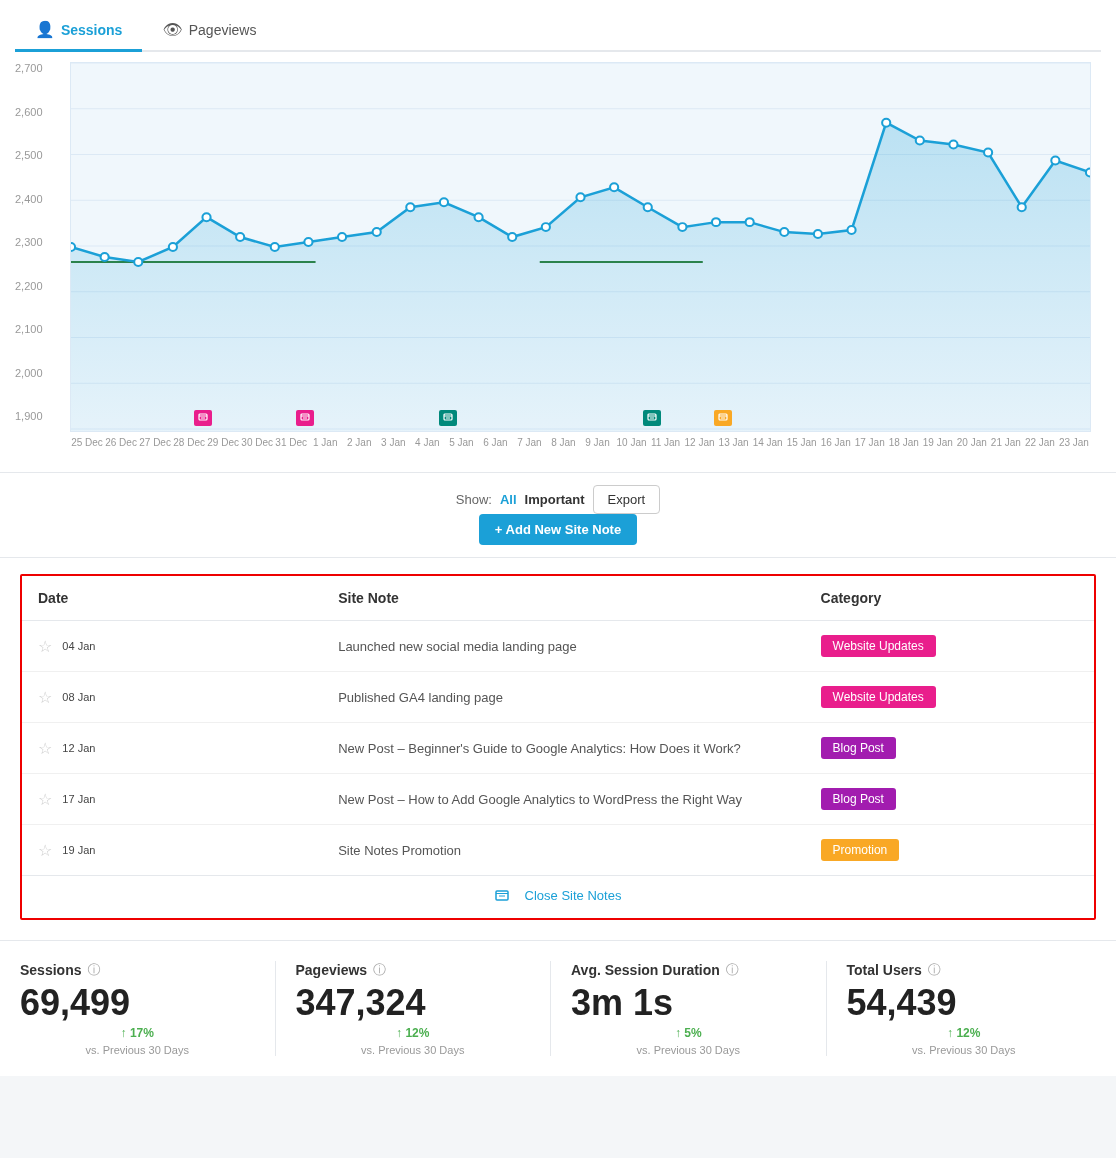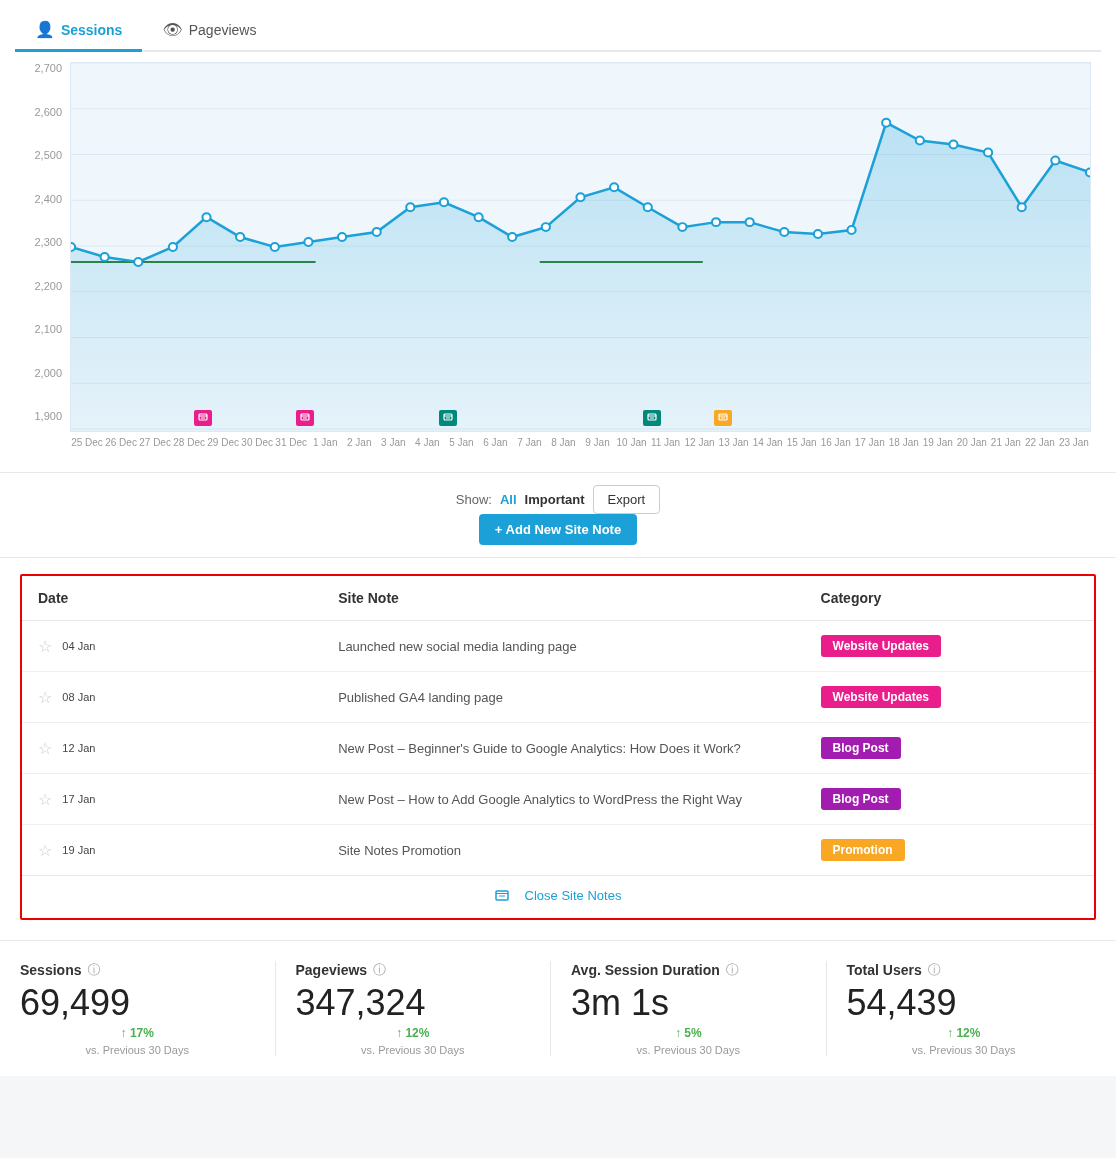--- a/index.html
+++ b/index.html
@@ -8,21 +8,21 @@
     .main-container { width: 1116px; background: #fff; }
 
     
     .chart-section { background: #fff; padding: 10px 15px 0; border-bottom: 1px solid #e5e8ec; }
     .chart-tabs { display: flex; border-bottom: 2px solid #e5e8ec; margin-bottom: 0; }
     .chart-tab { padding: 10px 20px; cursor: pointer; display: flex; align-items: center; gap: 6px; font-size: 14px; color: #555; border-bottom: 3px solid transparent; margin-bottom: -2px; }
     .chart-tab.active { color: #1ba0d7; border-bottom-color: #1ba0d7; font-weight: 600; }
     .chart-tab .tab-icon { font-size: 16px; }
     .chart-area { position: relative; height: 420px; background: #fff; padding: 10px 0; }
     .chart-y-axis { position: absolute; left: 0; top: 0; bottom: 40px; width: 55px; display: flex; flex-direction: column; justify-content: space-between; padding: 10px 0; }
-    .chart-y-label { font-size: 11px; color: #999; text-align: right; padding-right: 8px; }
+    .chart-y-label { font-size: 11px; color: #999; padding-right: 8px; }
     .chart-inner { position: absolute; left: 55px; right: 10px; top: 10px; bottom: 40px; background: #f0f7fc; border: 1px solid #dce9f5; overflow: hidden; }
     .chart-svg { width: 100%; height: 100%; }
     .chart-x-axis { position: absolute; left: 55px; right: 10px; bottom: 0; height: 40px; display: flex; justify-content: space-between; align-items: flex-start; padding-top: 5px; }
     .chart-x-label { font-size: 10px; color: #999; text-align: center; flex: 1; }
 
     
     .controls-row { display: flex; align-items: center; justify-content: space-between; padding: 12px 15px; background: #fff; border-bottom: 1px solid #e5e8ec; flex-direction: column; }
     .show-filter { display: flex; align-items: center; gap: 8px; font-size: 13px; }
     .show-label { color: #666; }
     .filter-link { color: #333; font-weight: 600; cursor: pointer; }
@@ -33,36 +33,36 @@
     
     .notes-section { border: 2px solid #e00; margin: 16px 10px 10px; border-radius: 2px; background: #fff; }
     .notes-table { width: 100%; border-collapse: collapse; }
     .notes-table thead th { padding: 14px 16px; text-align: left; font-weight: 700; font-size: 14px; color: #333; border-bottom: 1px solid #e5e8ec; background: #fff; }
     .notes-table tbody td { padding: 14px 16px; border-bottom: 1px solid #f0f0f0; vertical-align: middle; }
     .notes-table tbody tr:last-child td { border-bottom: none; }
     .date-cell { display: flex; align-items: center; gap: 10px; }
     .star-icon { color: #ccc; font-size: 16px; cursor: pointer; }
     .date-text { font-size: 11px; color: #444; font-weight: 500; }
     .note-text { font-size: 13px; color: #555; }
-    .category-badge { display: inline-block; padding: 4px 12px; border-radius: 3px; font-size: 12px; color: #fff; font-weight: 700; white-space: nowrap; }
+    .category-badge { display: inline-block; padding: 4px 12px; border-radius: 3px; font-size: 12px; color: #fff; font-weight: 400; white-space: nowrap; }
     .badge-pink { background: #e91e8c; }
     .badge-teal { background: #a21caf; }
     .badge-yellow { background: #f9a825; }
     .close-notes-row { text-align: center; padding: 12px; border-top: 1px solid #e5e8ec; }
     .close-notes-link { color: #1ba0d7; font-size: 13px; cursor: pointer; text-decoration: none; display: inline-flex; align-items: center; gap: 16px; }
 
     
     .stats-section { display: flex; background: #fff; border-top: 1px solid #e5e8ec; padding: 20px 15px; gap: 0; }
     .stat-item { flex: 1; padding: 0 20px; border-right: 1px solid #e5e8ec; }
     .stat-item:first-child { padding-left: 5px; }
     .stat-item:last-child { border-right: none; }
     .stat-header { display: flex; align-items: center; gap: 6px; margin-bottom: 4px; }
     .stat-title { font-size: 14px; font-weight: 600; color: #333; }
     .info-icon { color: #aaa; font-size: 13px; cursor: pointer; }
-    .stat-value { font-size: 36px; font-weight: 400; color: #222; line-height: 1.1; margin-bottom: 4px; }
+    .stat-value { font-size: 36px; font-weight: 700; color: #222; line-height: 1.1; margin-bottom: 4px; }
     .stat-change { display: flex; align-items: center; gap: 4px; font-size: 12px; flex-direction: column; }
     .change-up { color: #4caf50; font-weight: 600; }
     .change-label { color: #999; font-size: 11px; }
 
     .col-date { width: 28%; }
     .col-note { width: 45%; }
     .col-cat { width: 27%; }
   </style>
 </head>
 <body>

